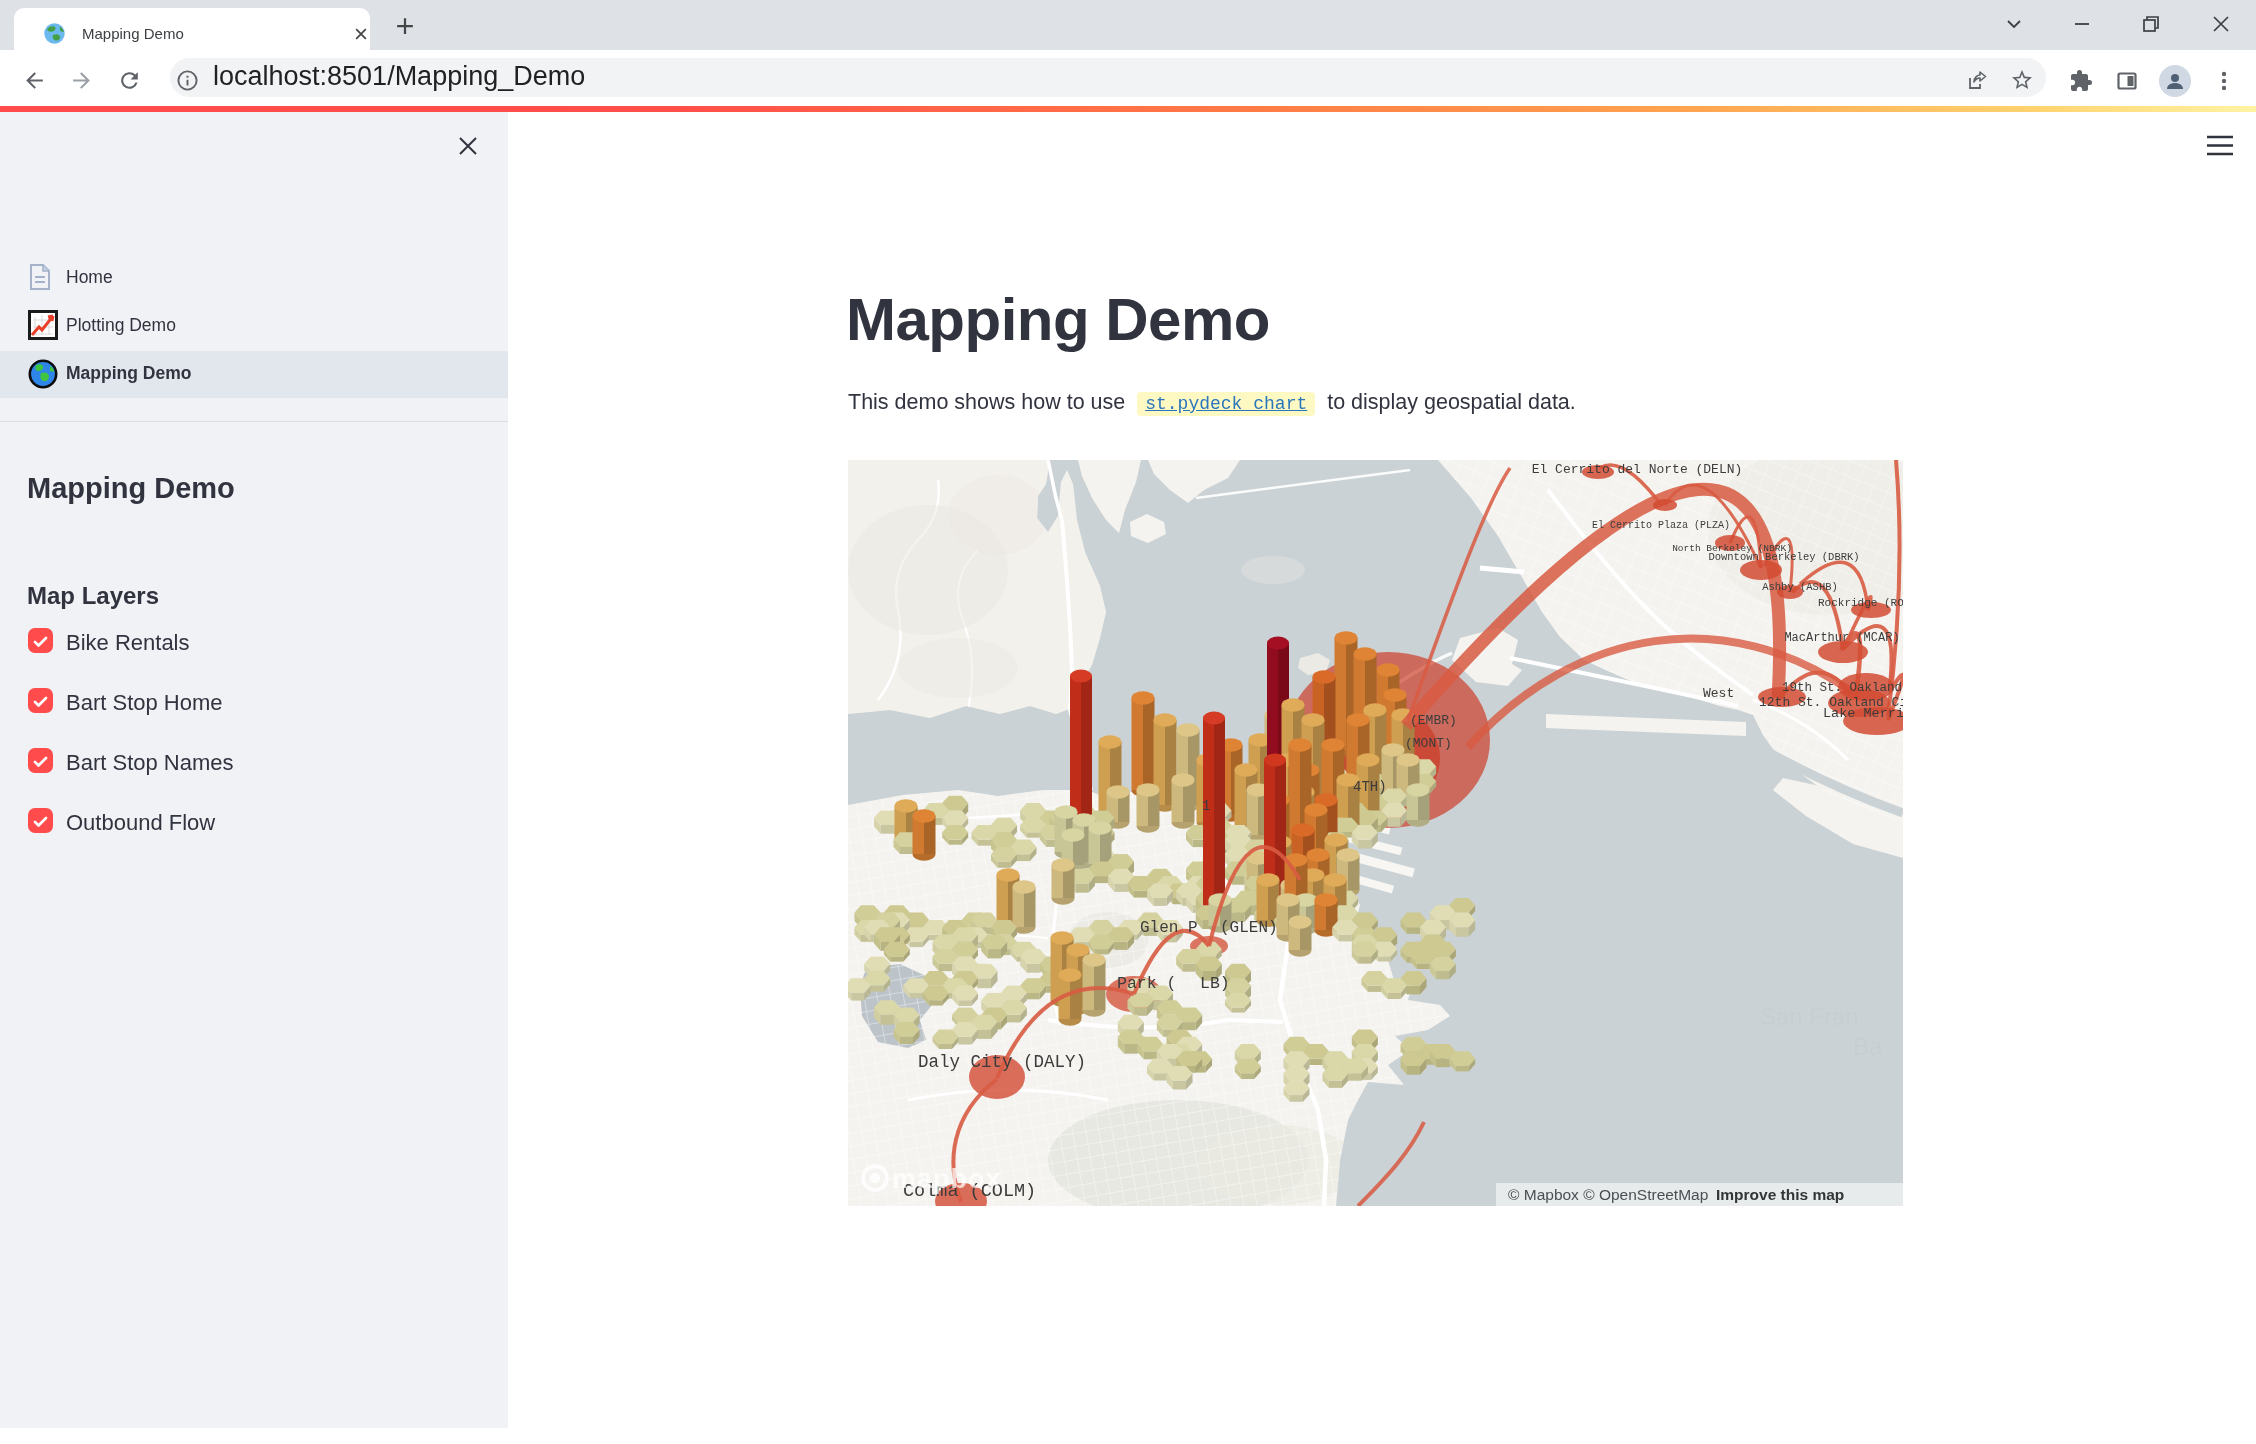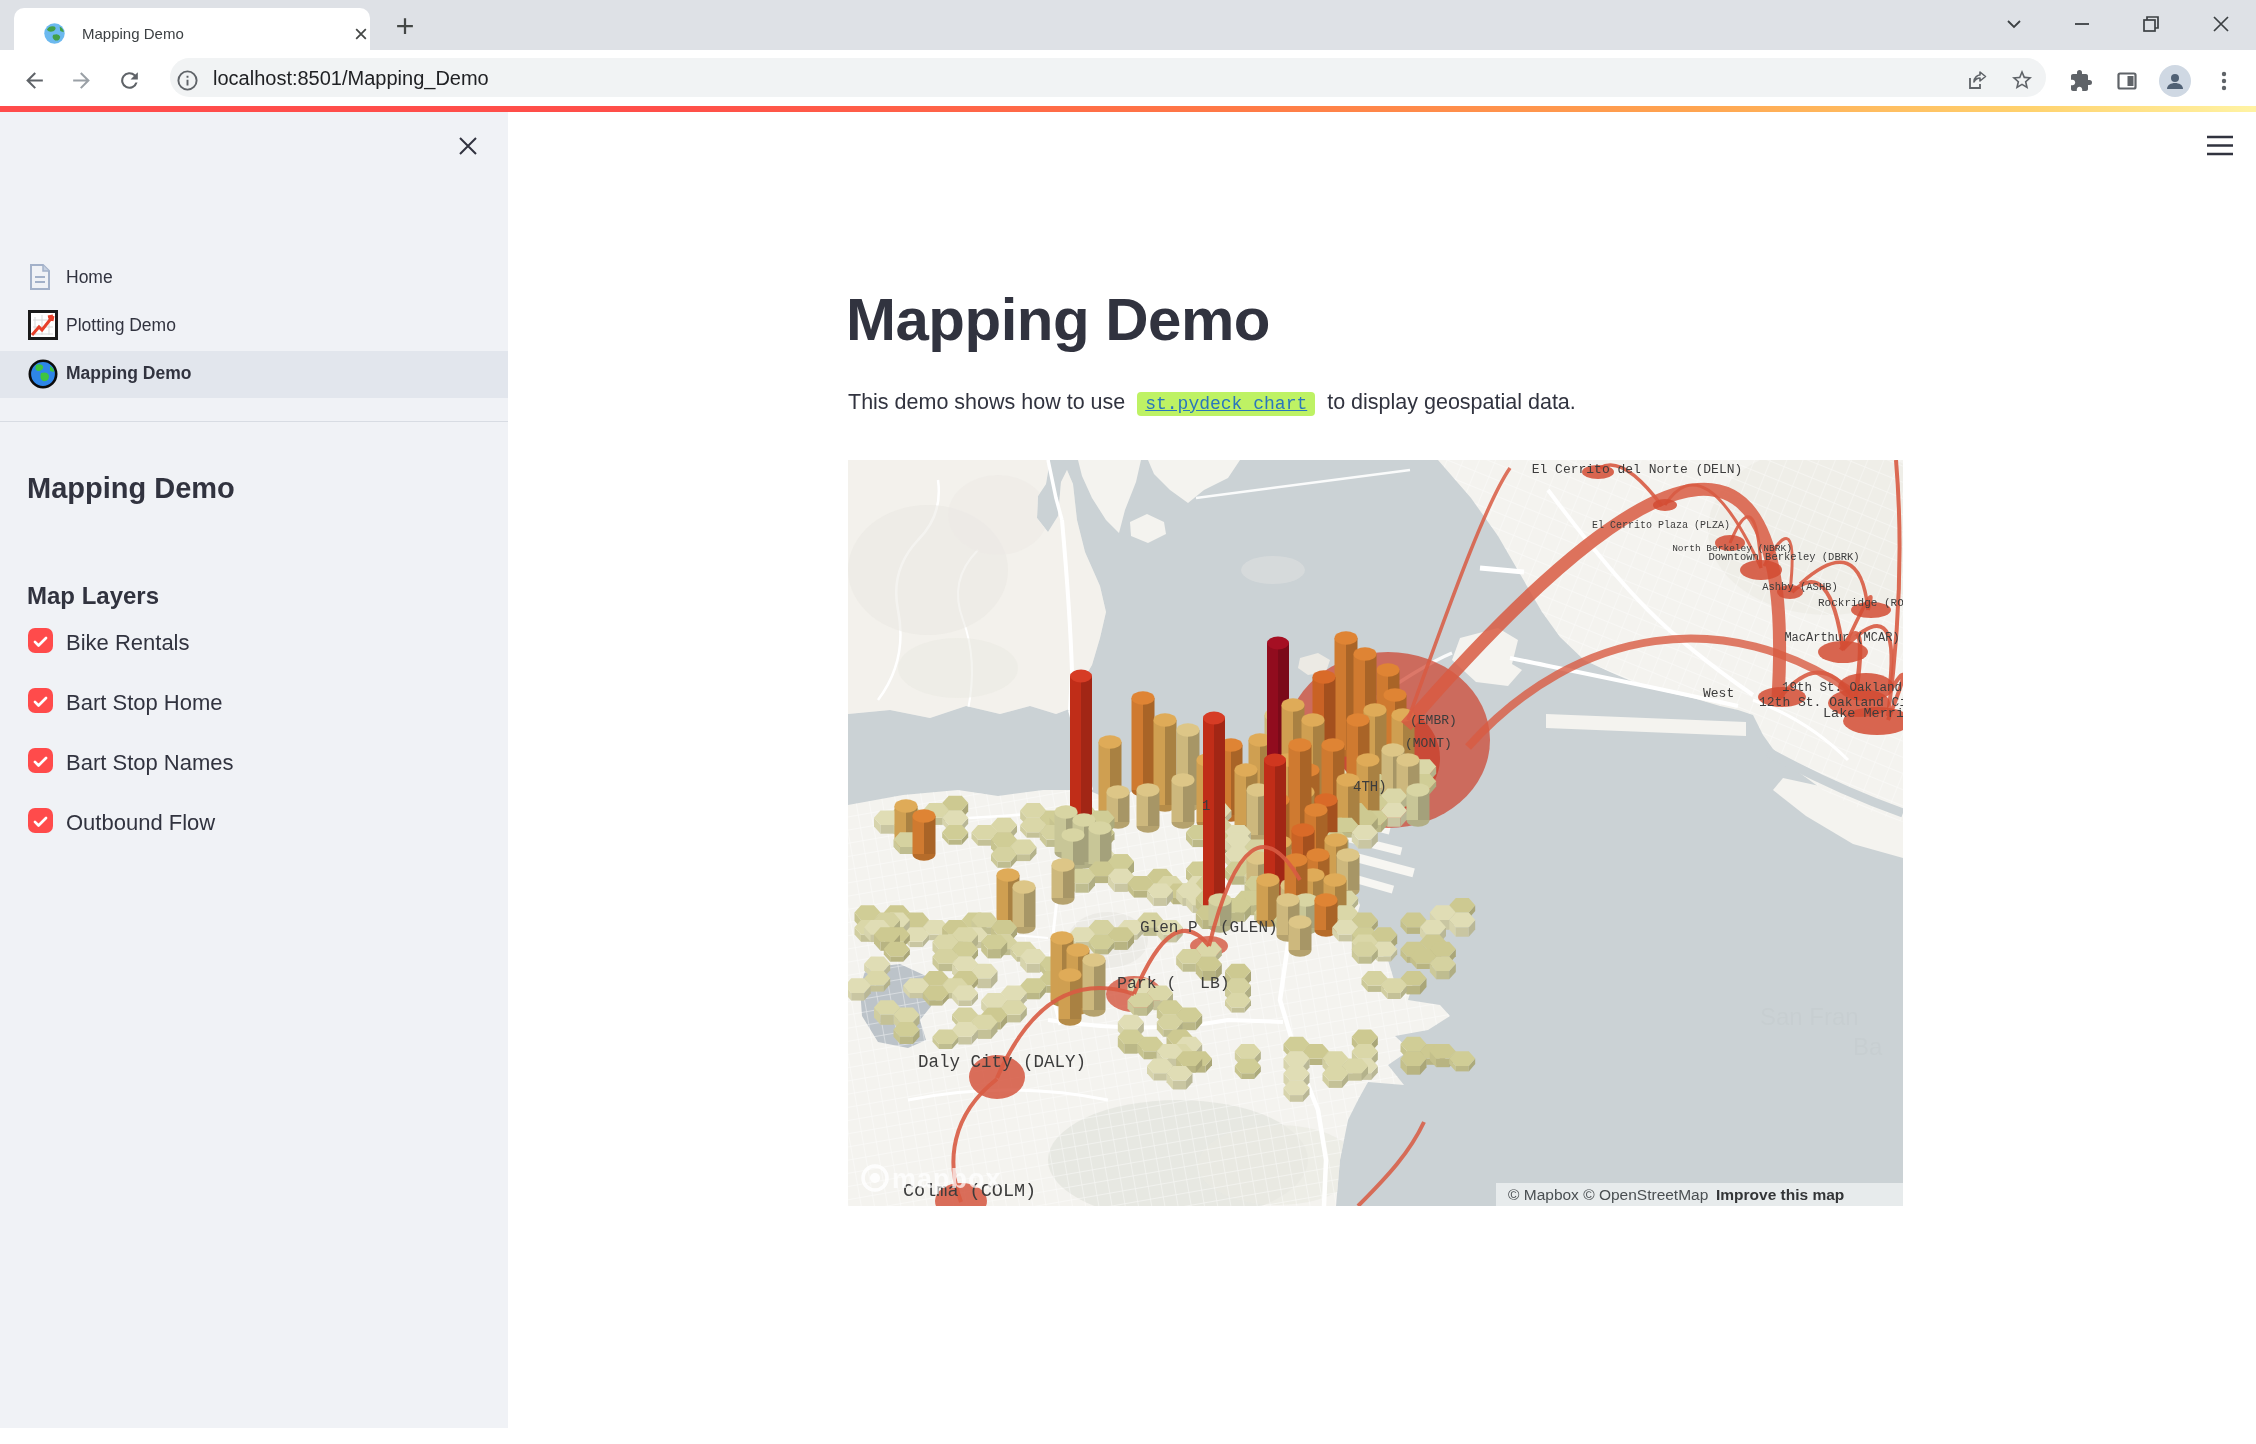--- a/index.html
+++ b/index.html
@@ -1,33 +1,33 @@
 <!DOCTYPE html>
 <html><head><meta charset="utf-8"><title>Mapping Demo</title>
 <style>
 * { margin:0; padding:0; box-sizing:border-box; }
 body { width:2256px; height:1444px; font-family:"Liberation Sans", sans-serif; background:#ffffff; overflow:hidden; }
 .tabbar { position:absolute; left:0; top:0; width:2256px; height:50px; background:#dee1e6; }
 .tab { position:absolute; left:14px; top:8px; width:356px; height:42px; background:#ffffff; border-radius:10px 10px 0 0; }
 .tabtitle { position:absolute; left:68px; top:17px; font-size:15px; color:#3c4043; }
 .toolbar { position:absolute; left:0; top:50px; width:2256px; height:56px; background:#ffffff; }
 .urlpill { position:absolute; left:170px; top:58px; width:1876px; height:39px; background:#f1f3f4; border-radius:20px; }
-.urltext { position:absolute; left:213px; top:67px; font-size:20px; color:#202124; }
+.urltext { position:absolute; left:213px; top:61px; font-size:27px; color:#202124; }
 .decobar { position:absolute; left:0; top:106px; width:2256px; height:6px;
   background:linear-gradient(90deg,#ff4b4b 0%,#ff4f49 30%,#ff7a46 55%,#ffa450 75%,#ffd26e 90%,#fff3a4 100%); }
 .sidebar { position:absolute; left:0; top:112px; width:508px; height:1316px; background:#f0f2f6; }
 .navsel { position:absolute; left:0; top:239px; width:508px; height:47px; background:#e2e6ed; }
 .navtext { position:absolute; left:66px; font-size:17.5px; color:#31333F; }
 .sbh1 { position:absolute; left:27px; top:360px; font-size:29px; font-weight:bold; color:#31333F; }
 .sbh2 { position:absolute; left:27px; top:456px; font-size:24px; font-weight:bold; color:#31333F;margin-top:14px; }
 .cbx { position:absolute; left:28px; width:25px; height:25px; background:#ff4b4b; border-radius:7px; }
 .cbl { position:absolute; left:66px; font-size:22px; color:#31333F; }
 .h1 { position:absolute; left:846px; top:285px; font-size:60px; font-weight:bold; color:#31333F; letter-spacing:-0.5px; }
 .para { position:absolute; left:848px; top:390px; font-size:21.5px; color:#31333F; }
-.codechip { font-family:"Liberation Mono", monospace; font-size:18px; color:#2a76bd; background:#bef264;
+.codechip { font-family:"Liberation Mono", monospace; font-size:18px; color:#2a76bd; background:#fef9c3;
   border-radius:4px; padding:2px 8px; text-decoration:underline; }
 .mapbox { position:absolute; left:848px; top:460px; width:977px; height:746px; }
 </style></head>
 <body>
 <div class="tabbar">
   <div class="tab">
     <svg style="position:absolute;left:29px;top:14px" width="23" height="23" viewBox="0 0 18 18">
       <circle cx="9" cy="9" r="8" fill="#6cb9ef"></circle>
       <path d="M3,6 Q5,2.5 9,3.5 Q11,5 8.5,7 Q5,8.5 3,6 Z M8,10 Q12.5,8.5 13.5,11.5 Q13,15 9.5,14.5 Q6.5,12.5 8,10 Z M13,3.5 Q16,5 16.3,8 L13.5,7 Z" fill="#43a047"></path>
     </svg>

